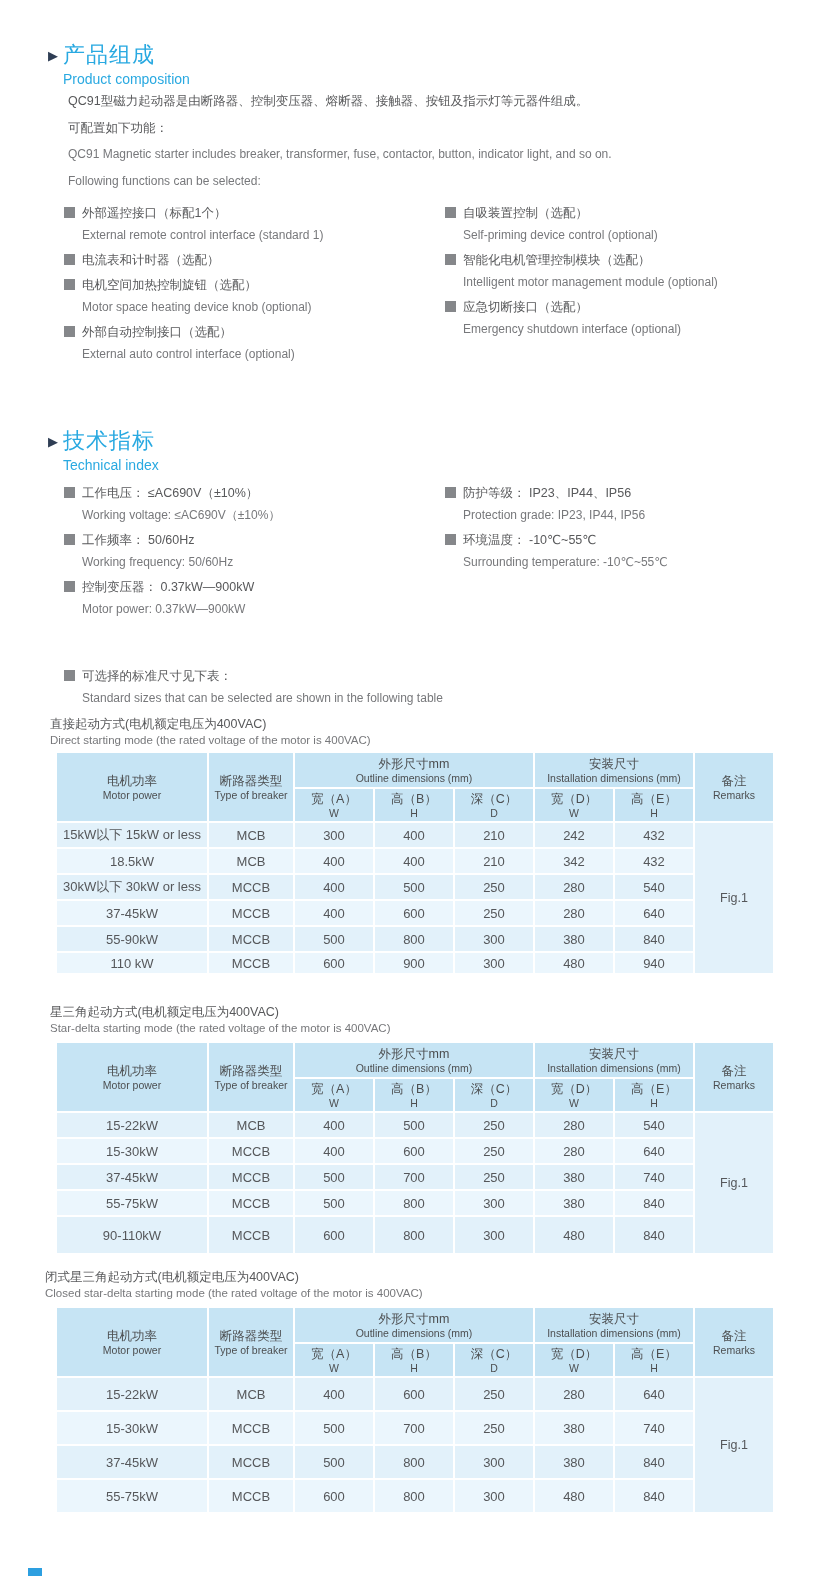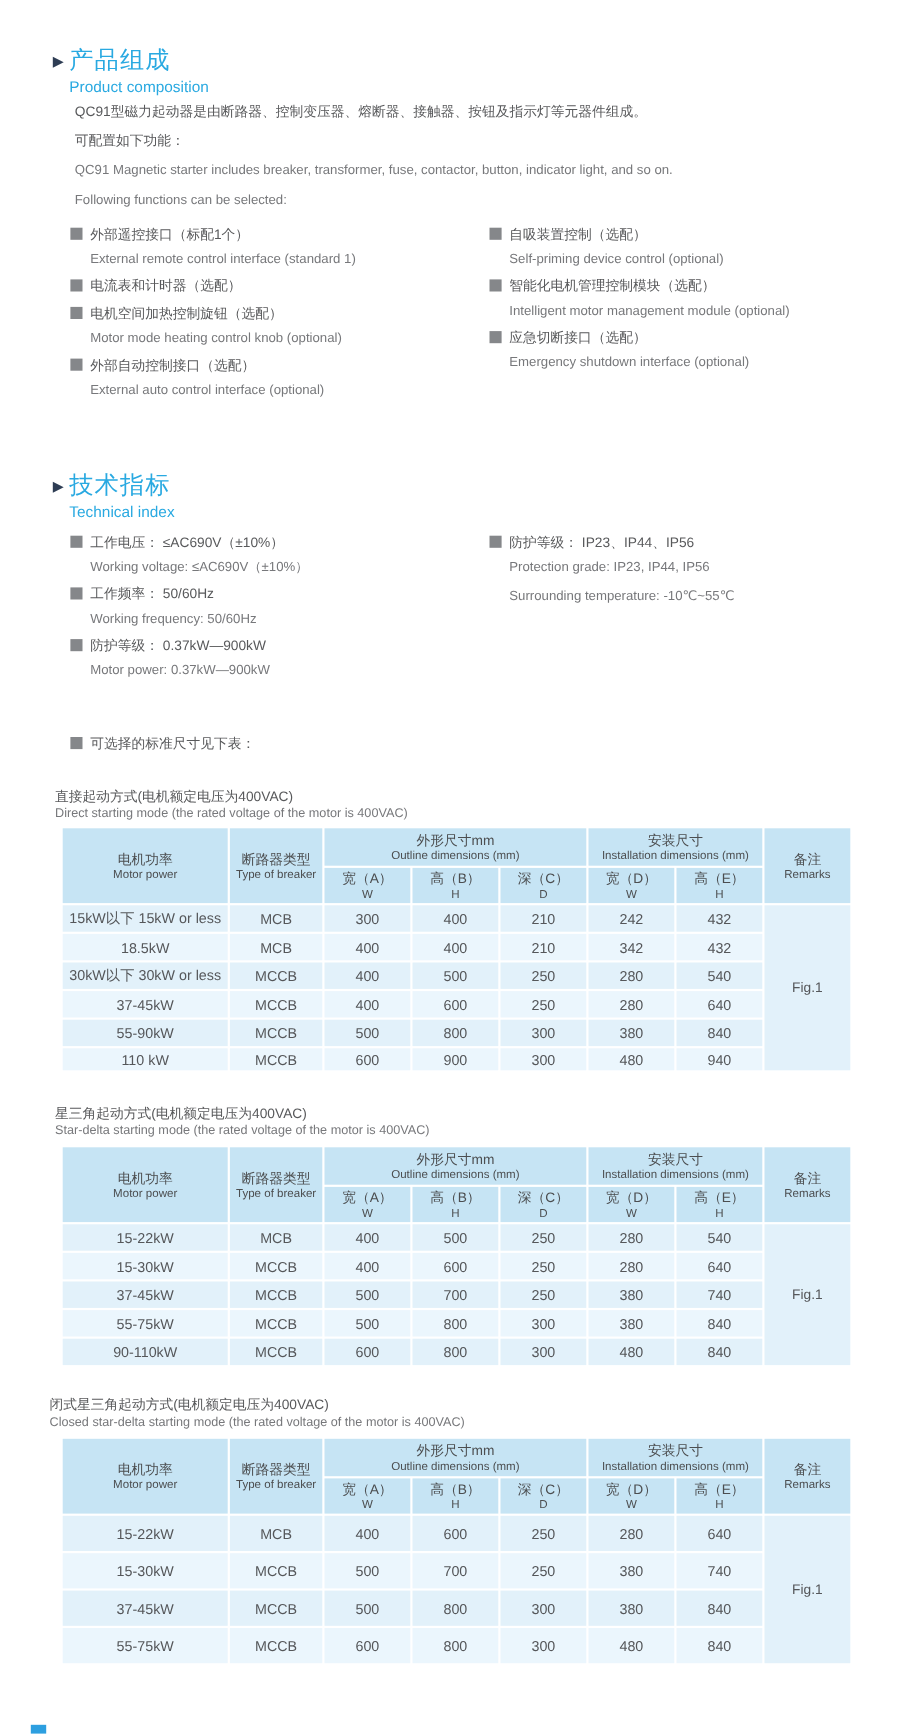--- a/index.html
+++ b/index.html
@@ -72,21 +72,21 @@
 <div class="abs" style="left:64px;top:203px;width:370px;">
     <div class="feat-item">
       <div class="feat-cn"><span class="feat-bullet"></span><span>外部遥控接口（标配1个）</span></div>
       <div class="feat-en">External remote control interface (standard 1)</div>
     </div>
     <div class="feat-item">
       <div class="feat-cn"><span class="feat-bullet"></span><span>电流表和计时器（选配）</span></div>
     </div>
     <div class="feat-item">
       <div class="feat-cn"><span class="feat-bullet"></span><span>电机空间加热控制旋钮（选配）</span></div>
-      <div class="feat-en">Motor mode heating control knob (optional)</div>
+      <div class="feat-en">Motor space heating device knob (optional)</div>
     </div>
     <div class="feat-item">
       <div class="feat-cn"><span class="feat-bullet"></span><span>外部自动控制接口（选配）</span></div>
       <div class="feat-en">External auto control interface (optional)</div>
     </div>
   </div>
 <div class="abs" style="left:445px;top:203px;width:370px;">
     <div class="feat-item">
       <div class="feat-cn"><span class="feat-bullet"></span><span>自吸装置控制（选配）</span></div>
       <div class="feat-en">Self-priming device control (optional)</div>
@@ -112,36 +112,38 @@
 <div class="abs" style="left:64px;top:483px;width:370px;">
     <div class="feat-item">
       <div class="feat-cn"><span class="feat-bullet"></span><span>工作电压： ≤AC690V（±10%）</span></div>
       <div class="feat-en">Working voltage: ≤AC690V（±10%）</div>
     </div>
     <div class="feat-item">
       <div class="feat-cn"><span class="feat-bullet"></span><span>工作频率： 50/60Hz</span></div>
       <div class="feat-en">Working frequency: 50/60Hz</div>
     </div>
     <div class="feat-item">
-      <div class="feat-cn"><span class="feat-bullet"></span><span>防护等级： 0.37kW—900kW</span></div>
+      <div class="feat-cn"><span class="feat-bullet"></span><span>控制变压器： 0.37kW—900kW</span></div>
       <div class="feat-en">Motor power: 0.37kW—900kW</div>
     </div>
   </div>
 <div class="abs" style="left:445px;top:483px;width:370px;">
     <div class="feat-item">
       <div class="feat-cn"><span class="feat-bullet"></span><span>防护等级： IP23、IP44、IP56</span></div>
       <div class="feat-en">Protection grade: IP23, IP44, IP56</div>
     </div>
     <div class="feat-item">
+      <div class="feat-cn"><span class="feat-bullet"></span><span>环境温度： -10℃~55℃</span></div>
       <div class="feat-en">Surrounding temperature: -10℃~55℃</div>
     </div>
   </div>
 
 <div class="abs" style="left:64px;top:666px;">
   <div class="feat-cn"><span class="feat-bullet"></span><span>可选择的标准尺寸见下表：</span></div>
+  <div class="feat-en">Standard sizes that can be selected are shown in the following table</div>
 </div>
 
 <div class="abs" style="left:50px;top:716px;">
   <div class="caption-cn">直接起动方式(电机额定电压为400VAC)</div>
   <div class="caption-en">Direct starting mode (the rated voltage of the motor is 400VAC)</div>
 </div>
 <div class="abs" style="left:55px;top:751px;">
     <table class="spec">
       <colgroup>
         <col style="width: 150px;">
@@ -352,21 +354,21 @@
         </tr>
         <tr class="row-b" style="height: 24px;">
           <td>55-75kW</td>
           <td>MCCB</td>
           <td>500</td>
           <td>800</td>
           <td>300</td>
           <td>380</td>
           <td>840</td>
         </tr>
-        <tr class="row-a" style="height: 24px; margin-top: 37px;">
+        <tr class="row-a" style="height: 36px; margin-top: 37px;">
           <td>90-110kW</td>
           <td>MCCB</td>
           <td>600</td>
           <td>800</td>
           <td>300</td>
           <td>480</td>
           <td>840</td>
         </tr>
       </tbody>
     </table>

